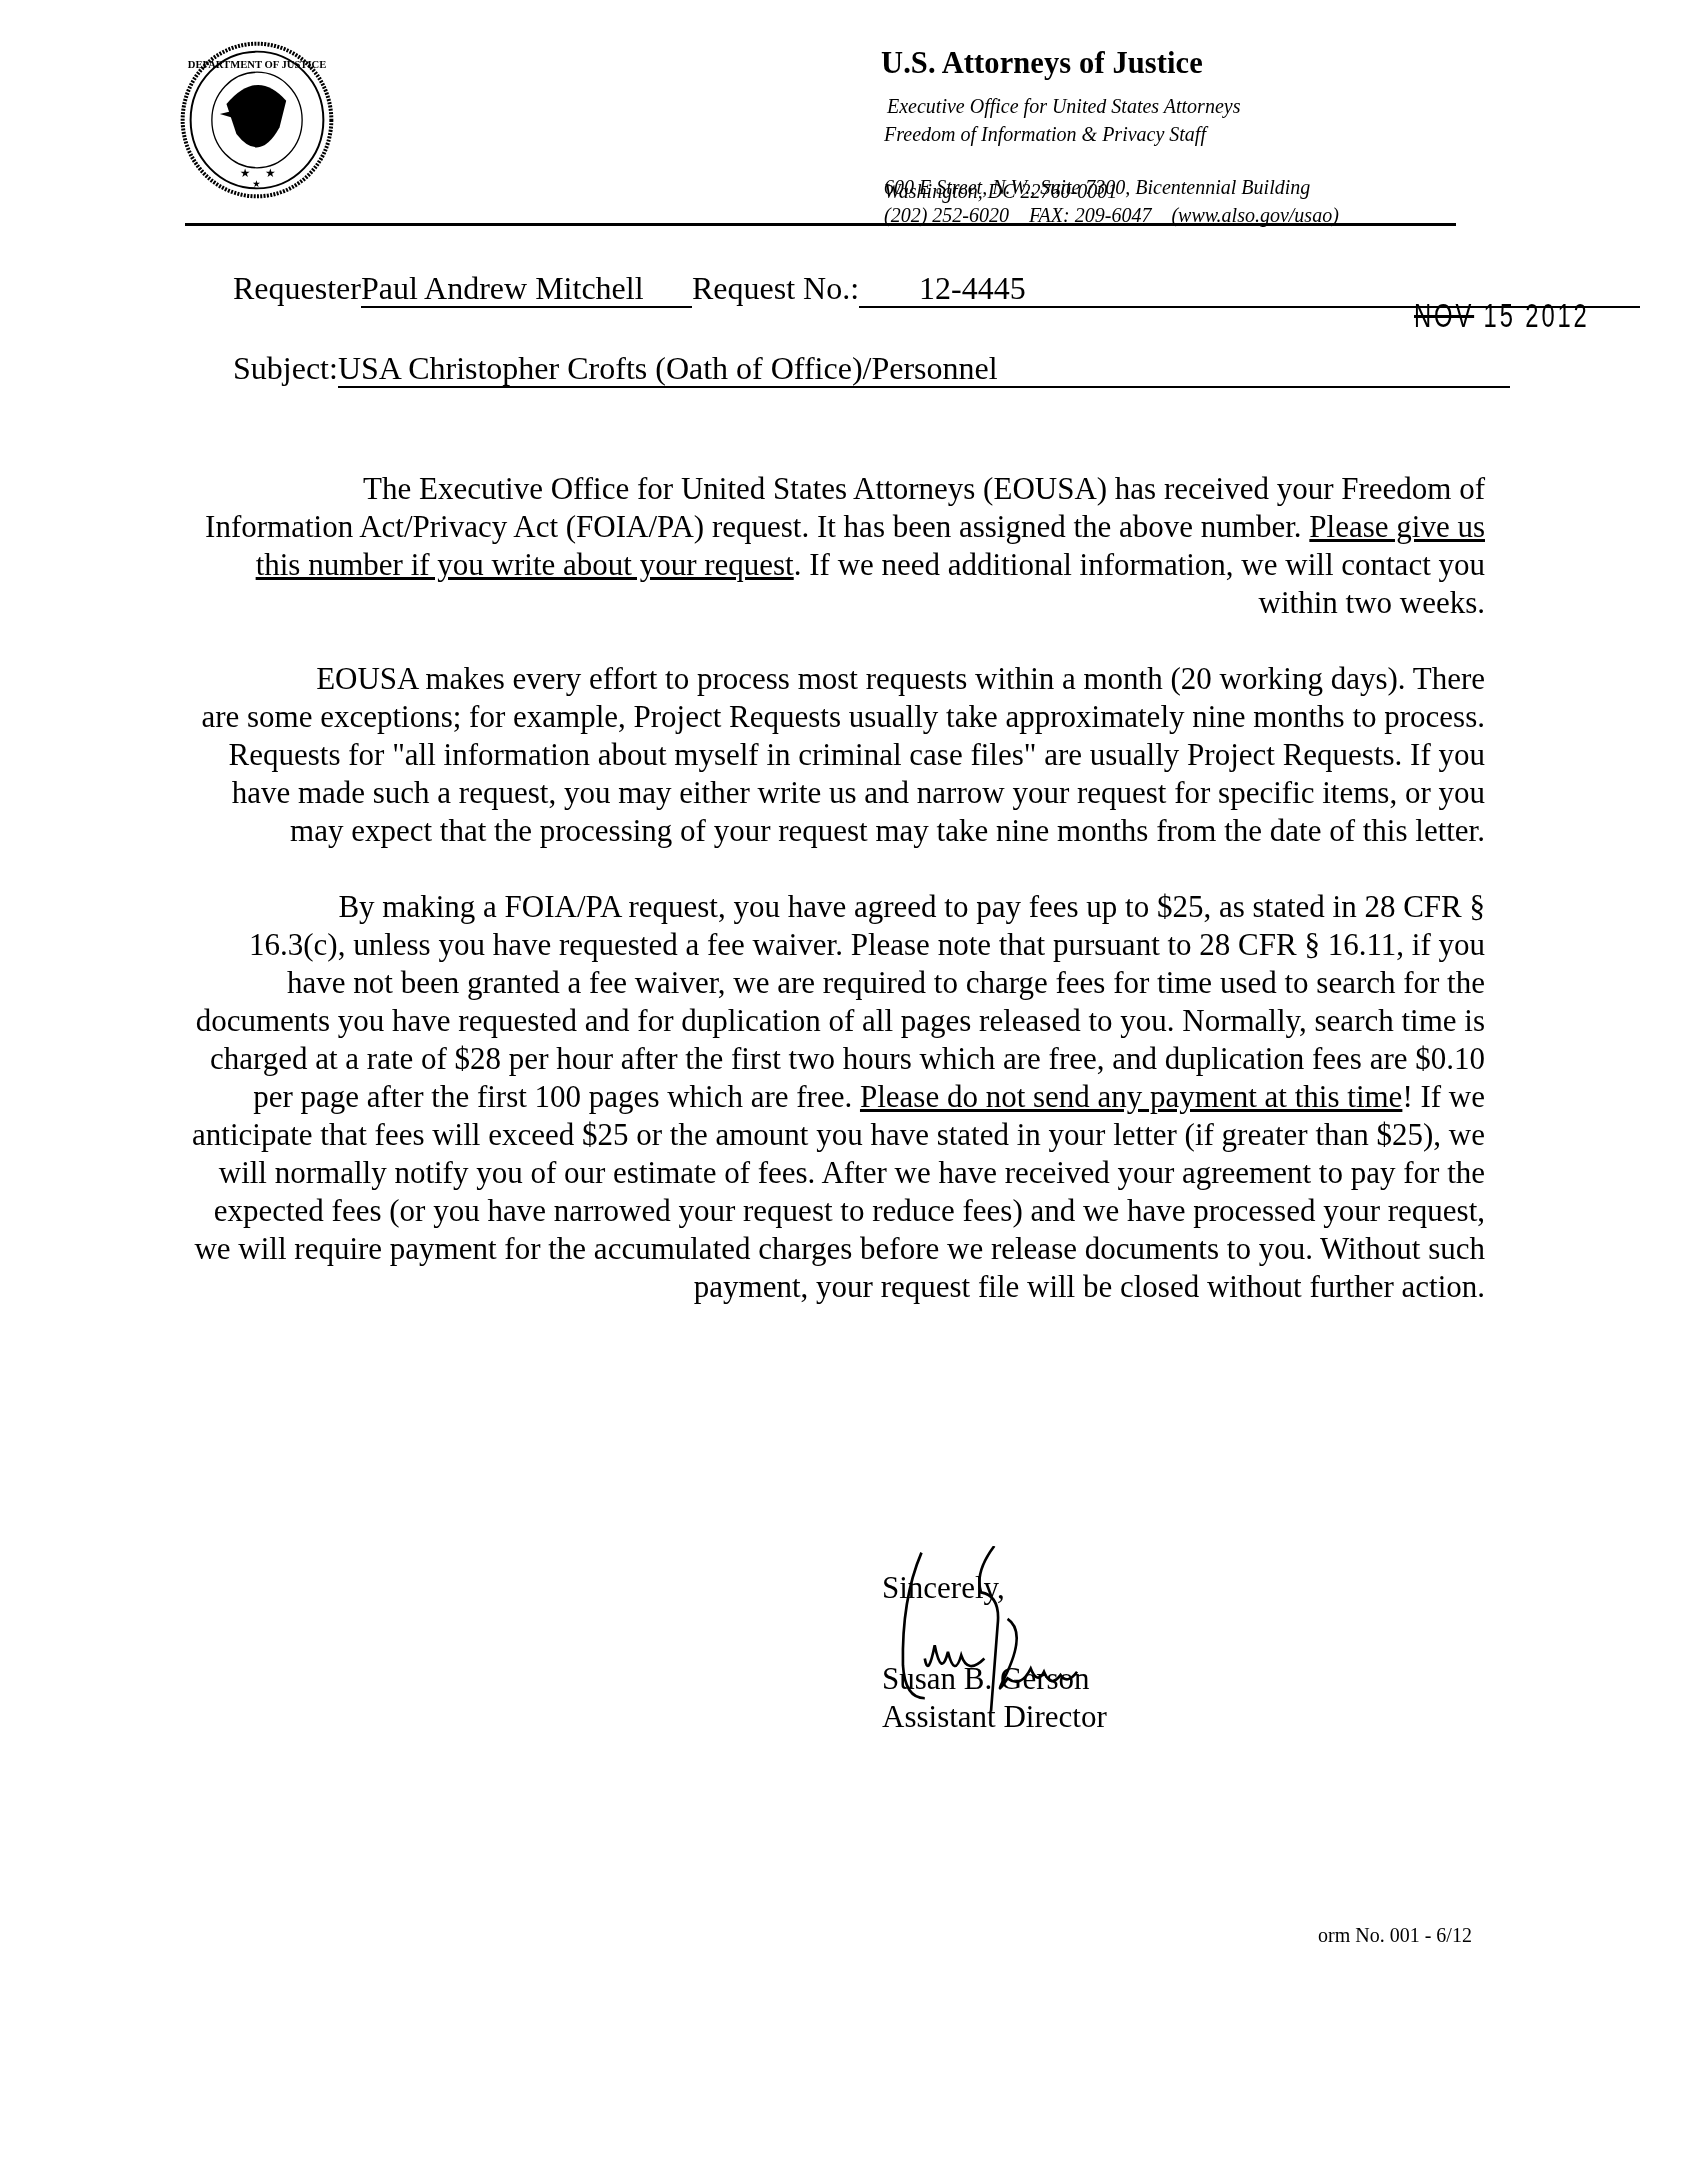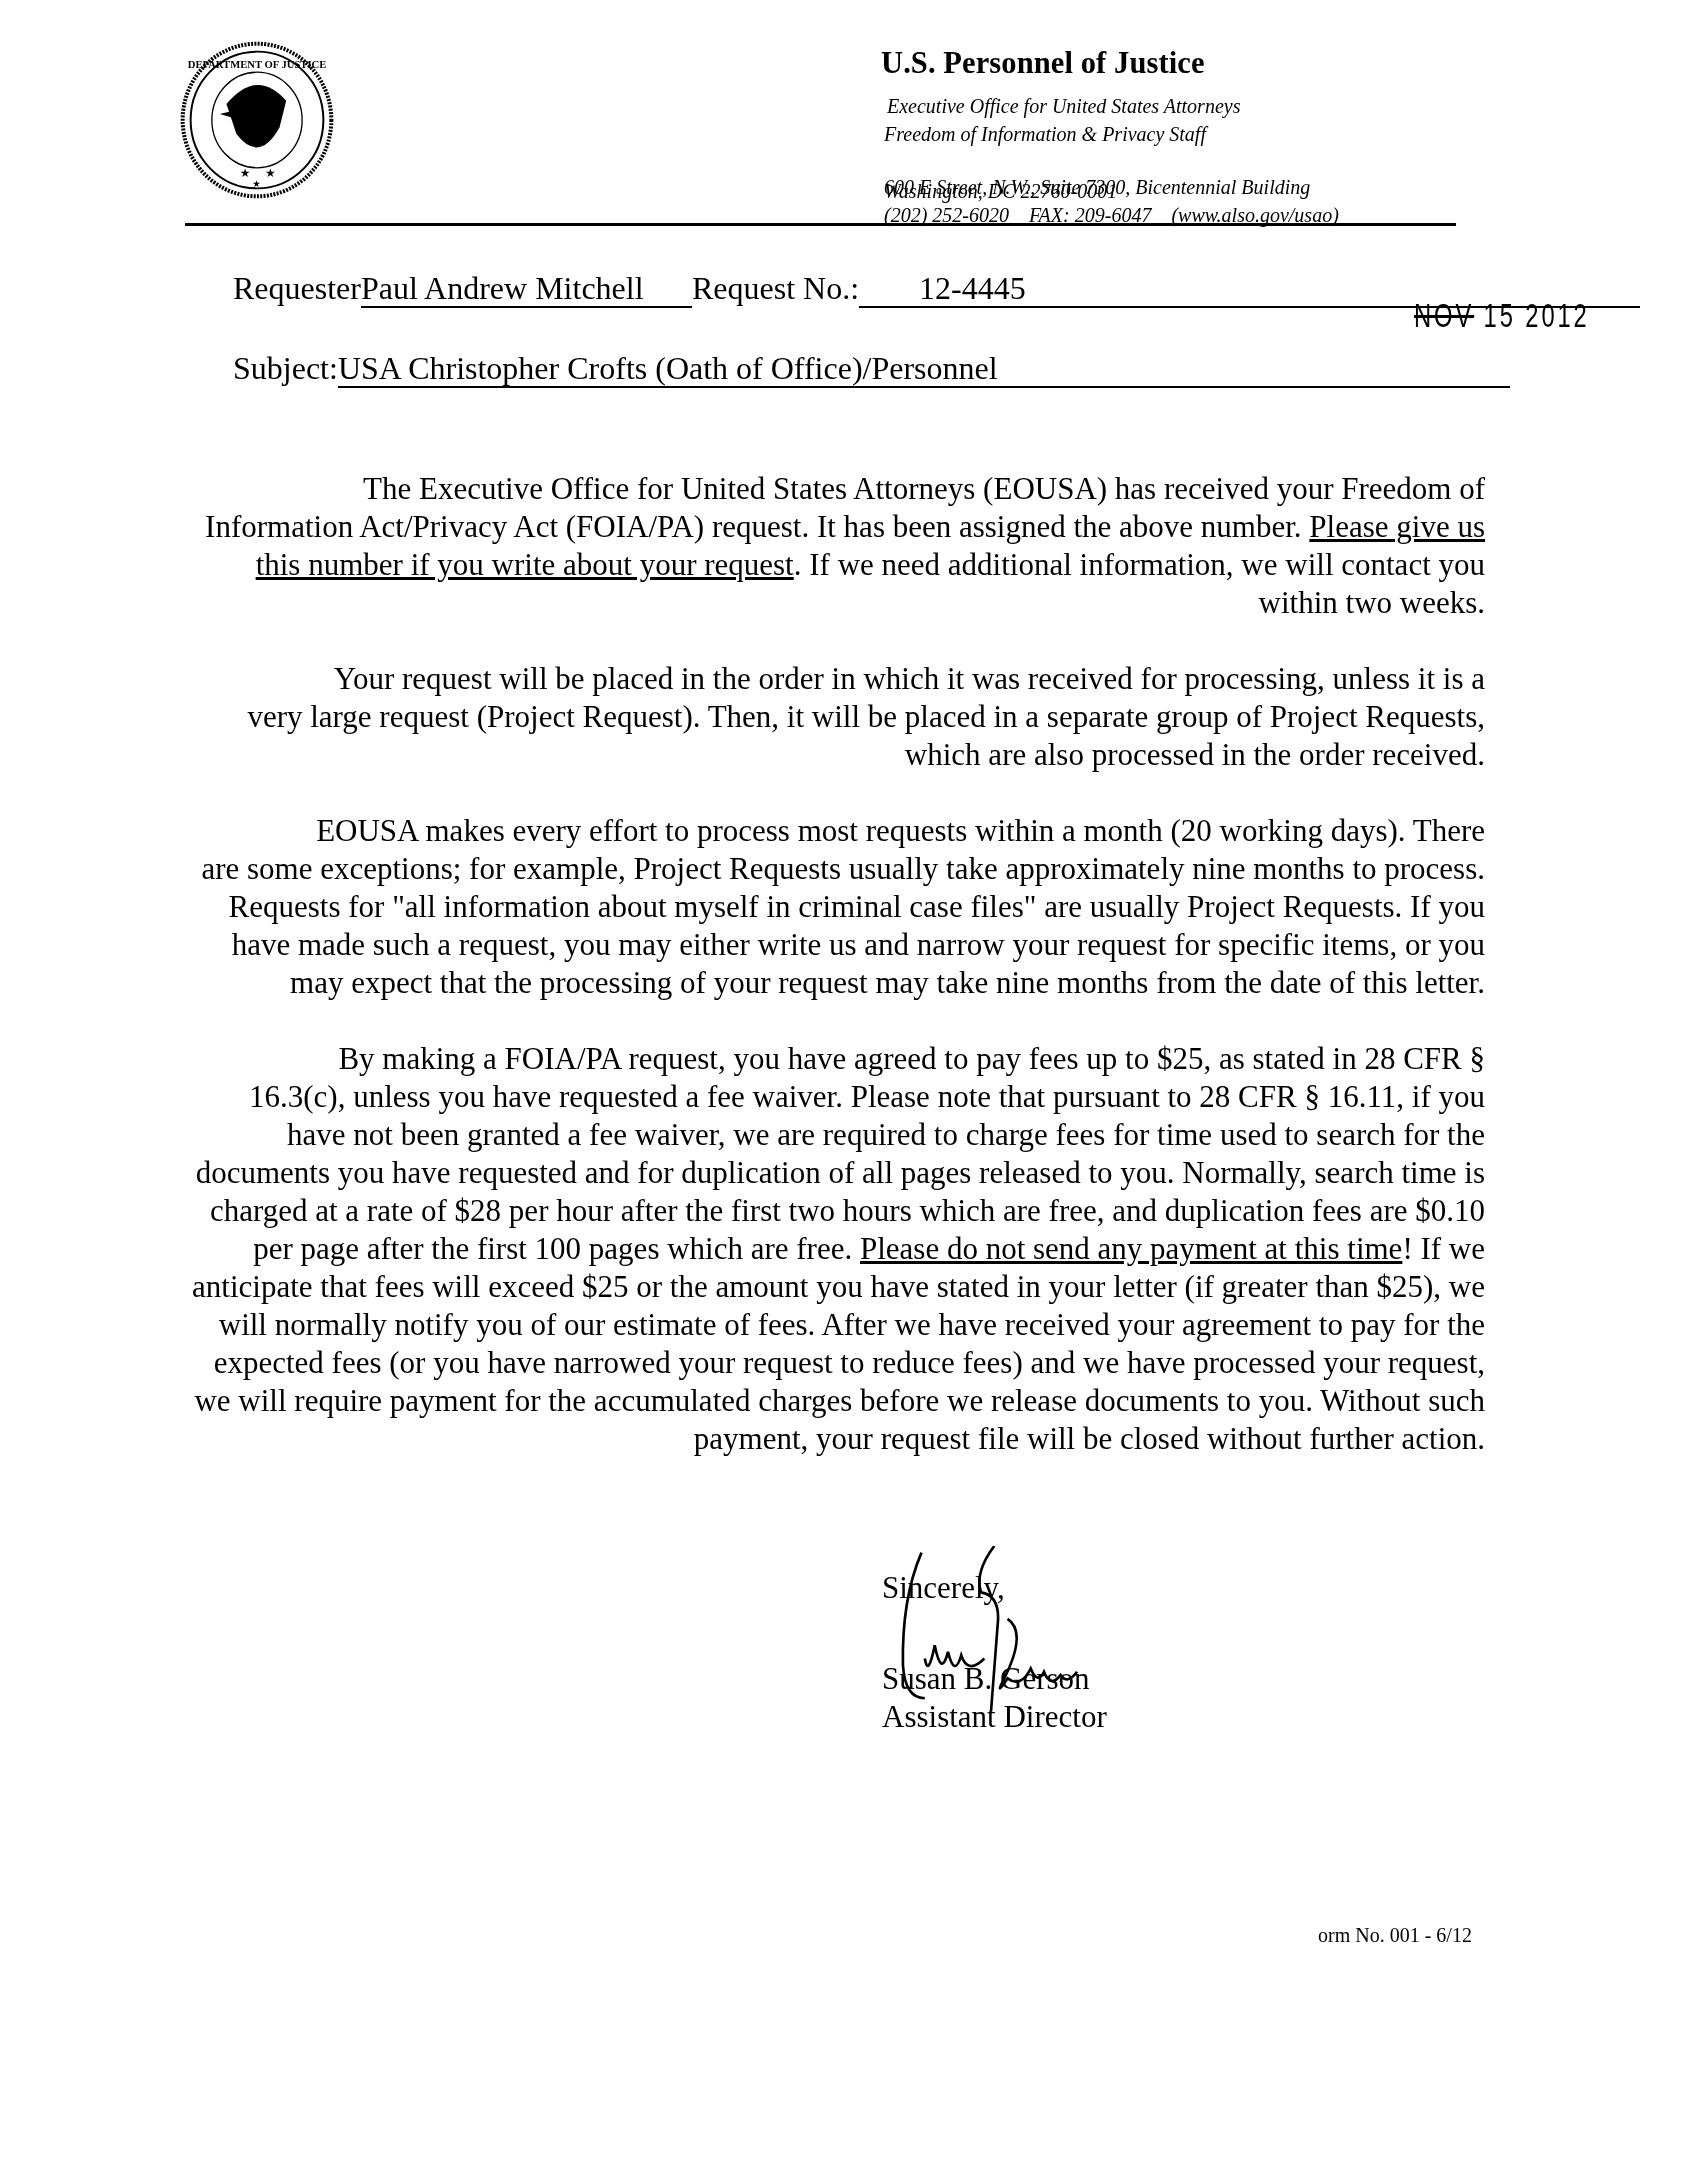--- a/index.html
+++ b/index.html
@@ -41,21 +41,21 @@
     <ellipse cx="116" cy="119" rx="68" ry="72" fill="none" stroke="#000" stroke-width="2"></ellipse>
     <path d="M70 95 Q116 40 160 90 L150 130 Q120 185 85 140 Z" fill="#000"></path>
     <path d="M60 110 L100 100 L95 120 Z" fill="#000"></path>
     <text x="116" y="40" font-size="16" text-anchor="middle" font-weight="bold" font-family="Liberation Serif, serif">DEPARTMENT OF JUSTICE</text>
     <text x="90" y="205" font-size="18">★</text>
     <text x="128" y="205" font-size="18">★</text>
     <text x="109" y="220" font-size="14">★</text>
   </svg>
 </div>
 
-<div class="abs dept-title">U.S. Personnel of Justice</div>
+<div class="abs dept-title">U.S. Attorneys of Justice</div>
 <div class="abs hdr-line l1">Executive Office for United States Attorneys</div>
 <div class="abs hdr-line l2">Freedom of Information &amp; Privacy Staff</div>
 <div class="abs hdr-line l3">600 E Street, N.W.,  Suite 7300, Bicentennial Building</div>
 <div class="abs hdr-line l4">Washington, DC  22760-0001</div>
 <div class="abs hdr-line l5">
   <span class="u">(202) 252-6020</span>&nbsp;&nbsp;&nbsp;
   <span class="u">FAX: 209-6047</span>&nbsp;&nbsp;&nbsp;
   <span class="u">(www.also.gov/usao)</span>
 </div>
 <div class="abs rule"></div>
@@ -68,21 +68,20 @@
   <span>15</span>
   <span>2012</span>
 </div>
 
 <div class="abs fieldline subj-row">
   <span>Subject:</span><span class="fill" style="width:1172px">USA Christopher Crofts (Oath of Office)/Personnel</span>
 </div>
 
 <div class="abs body-text p1">
   <p class="para"><span>The Executive Office for United States Attorneys (EOUSA) has received your Freedom of Information Act/Privacy Act (FOIA/PA) request.  It has been assigned the above number. </span><span class="u">Please give us this number if you write about your request</span><span>.  If we need additional information, we will contact you within two weeks.</span></p>
-  <p class="para">Your request will be placed in the order in which it was received for processing, unless it is a very large request (Project Request).  Then, it will be placed in a separate group of Project Requests, which are also processed in the order received.</p>
   <p class="para">EOUSA makes every effort to process most requests within a month (20 working days). There are some exceptions; for example, Project Requests usually take approximately nine months to process.  Requests for "all information about myself in criminal case files" are usually Project Requests.  If you have made such a request, you may either write us and narrow your request for specific items, or you may expect that the processing of your request may take nine months from the date of this letter.</p>
   <p class="para"><span>By making a FOIA/PA request, you have agreed to pay fees up to $25, as stated in 28 CFR § 16.3(c), unless you have requested a fee waiver.  Please note that pursuant to 28 CFR § 16.11, if you have not been granted a fee waiver, we are required to charge fees for time used to search for the documents you have requested and for duplication of all pages released to you. Normally, search time is charged at a rate of $28 per hour after the first two hours which are free, and duplication fees are $0.10 per page after the first 100 pages which are free.  </span><span class="u">Please do not send any payment at this time</span><span>!  If we anticipate that fees will exceed $25 or the amount you have stated in your letter (if greater than $25), we will normally notify you of our estimate of fees. After we have received your agreement to pay for the expected fees (or you have narrowed your request to reduce fees) and we have processed your request, we will require payment for the accumulated charges before we release documents to you.  Without such payment, your request file will be closed without further action.</span></p>
 </div>
 
 <div class="abs sig">
   <div>Sincerely,</div>
   <svg width="331" height="192" viewBox="0 0 500 290">
     <path d="M40 10 Q10 80 12 180 Q15 230 45 230 M45 170 Q50 200 60 150 Q70 200 80 160 Q90 200 100 165 Q110 195 135 170" fill="none" stroke="#000" stroke-width="4"></path>
     <path d="M150 0 Q120 40 130 70 Q160 75 155 120 L145 250 M170 110 Q200 130 165 200 Q150 230 170 200 Q190 215 205 185 Q215 210 225 190 Q235 215 250 195 Q260 210 275 190" fill="none" stroke="#000" stroke-width="4"></path>
   </svg>

